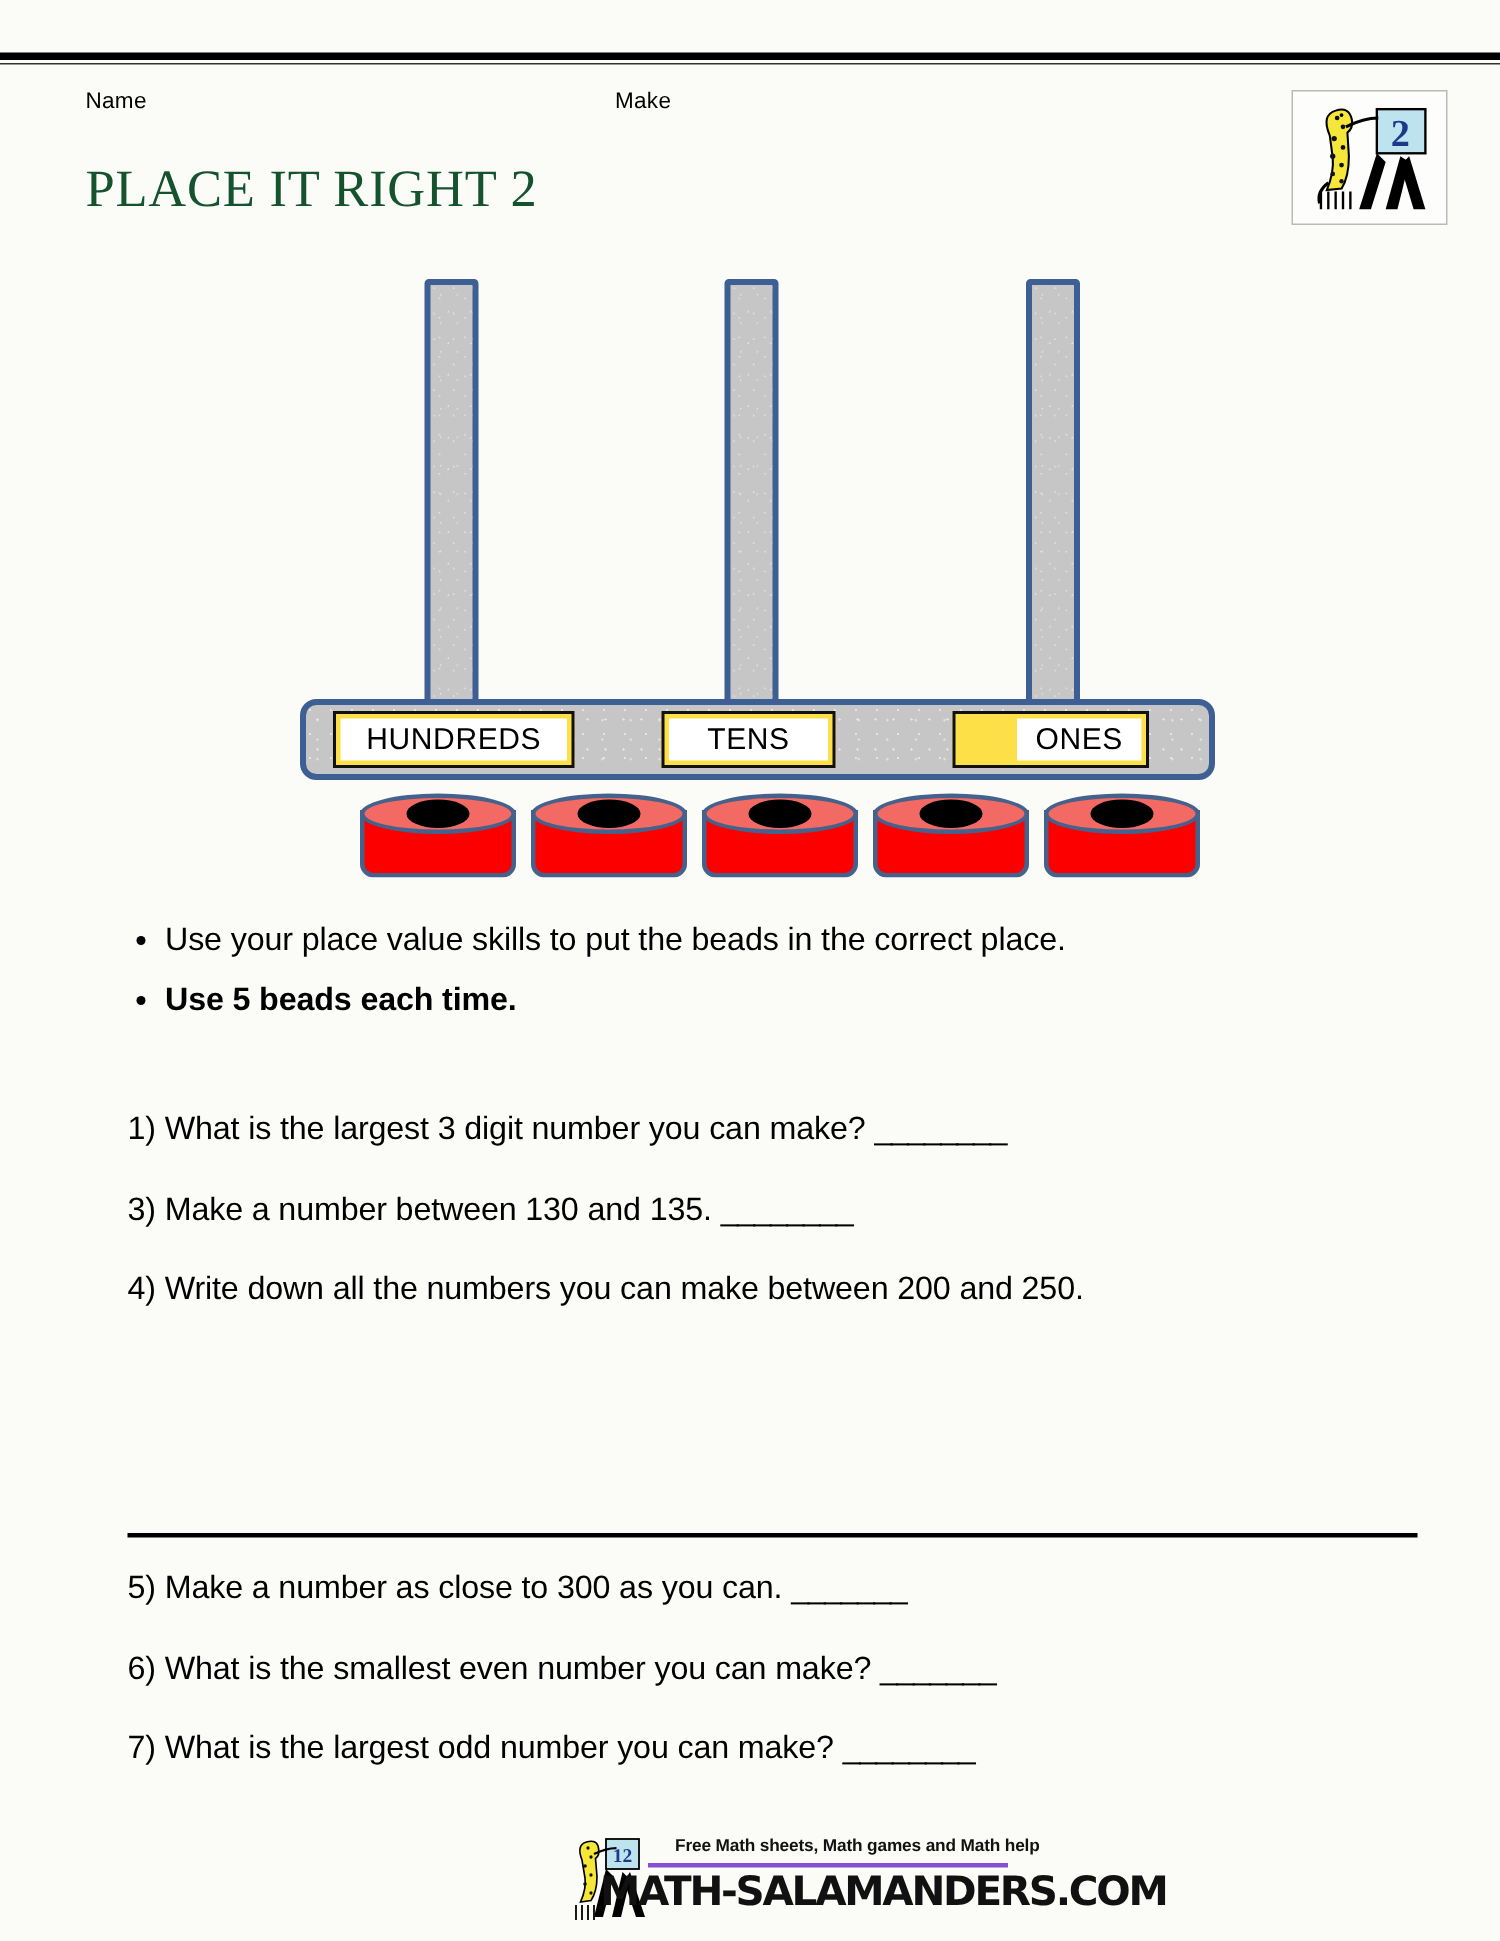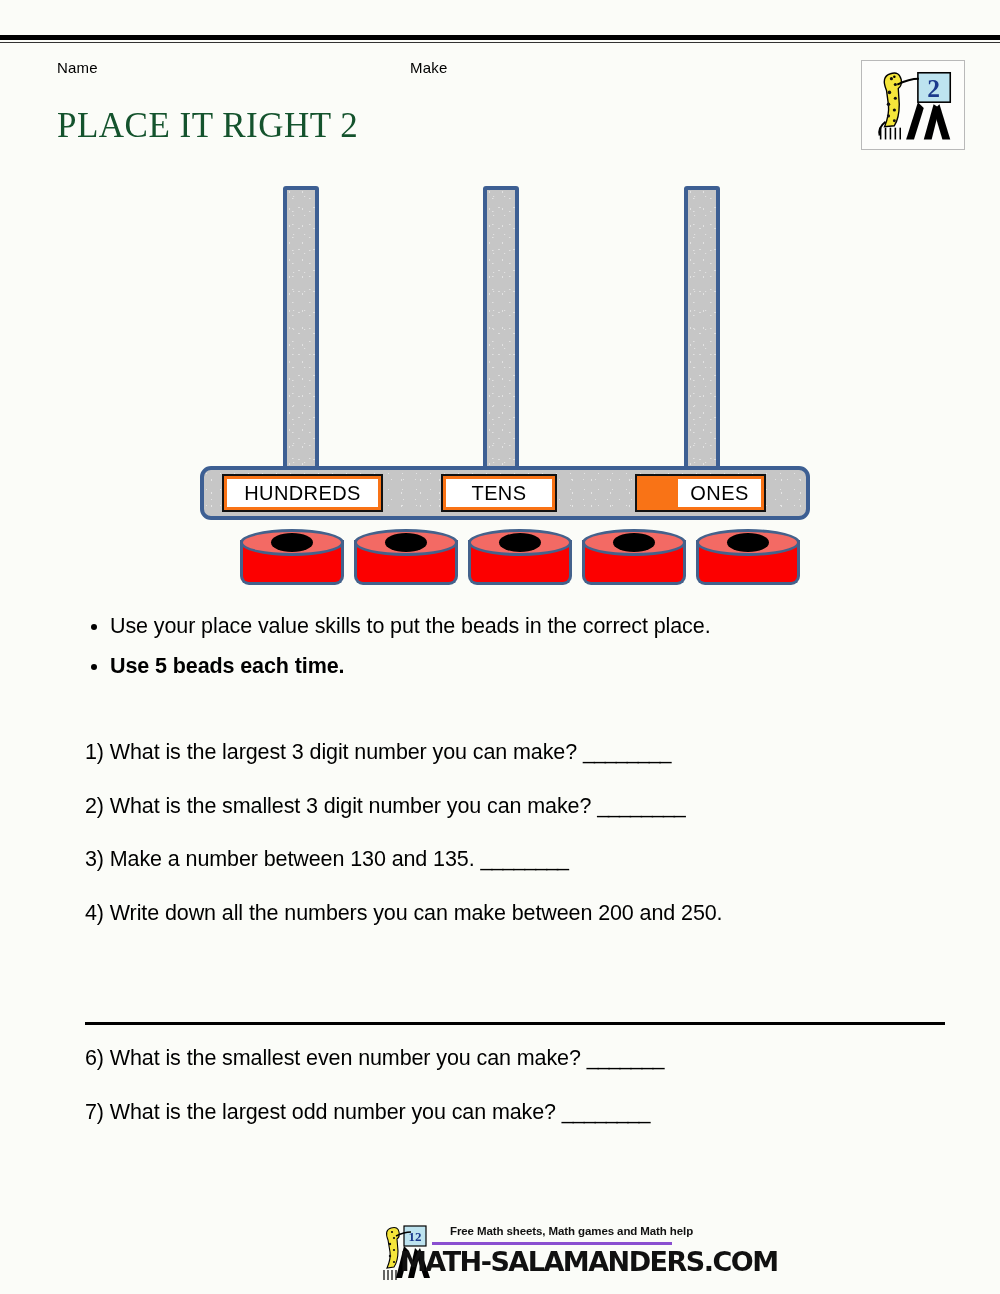--- a/index.html
+++ b/index.html
@@ -117,21 +117,21 @@
        radial-gradient(circle at 64% 48%, #fff 0.7px, transparent 0.8px),
        radial-gradient(circle at 40% 78%, #fff 0.7px, transparent 0.8px);
      background-size: 14px 16px, 12px 20px, 19px 13px;
   }
 
   .place-label {
     position: absolute;
     top: 474px;
     height: 38px;
     border: 2px solid #111;
-    background: #f97316;
+    background: #fde047;
     box-sizing: border-box;
     padding: 3px;
     display: flex;
     align-items: center;
     justify-content: center;
   }
   .place-label > span {
     display: block;
     width: 100%;
     height: 100%;
@@ -388,36 +388,36 @@
     <li class="bold">Use 5 beads each time.</li>
   </ul>
 </div>
 
 <div class="questions-top">
   <div class="q">
     <span>1) What is the largest 3 digit number you can make?</span>
     <span class="blank">________</span>
   </div>
   <div class="q">
-    <span>2) What is the smallest 3 digit number you can make?</span>
-    <span class="blank">________</span>
-  </div>
-  <div class="q">
     <span>3) Make a number between 130 and 135.</span>
     <span class="blank">________</span>
   </div>
   <div class="q">
     <span>4) Write down all the numbers you can make between 200 and 250.</span>
     <span class="blank"></span>
   </div>
 </div>
 
 <div class="divider"></div>
 
 <div class="questions-bottom">
+  <div class="q">
+    <span>5) Make a number as close to 300 as you can.</span>
+    <span class="blank">_______</span>
+  </div>
   <div class="q">
     <span>6) What is the smallest even number you can make?</span>
     <span class="blank">_______</span>
   </div>
   <div class="q">
     <span>7) What is the largest odd number you can make?</span>
     <span class="blank">________</span>
   </div>
 </div>
 

